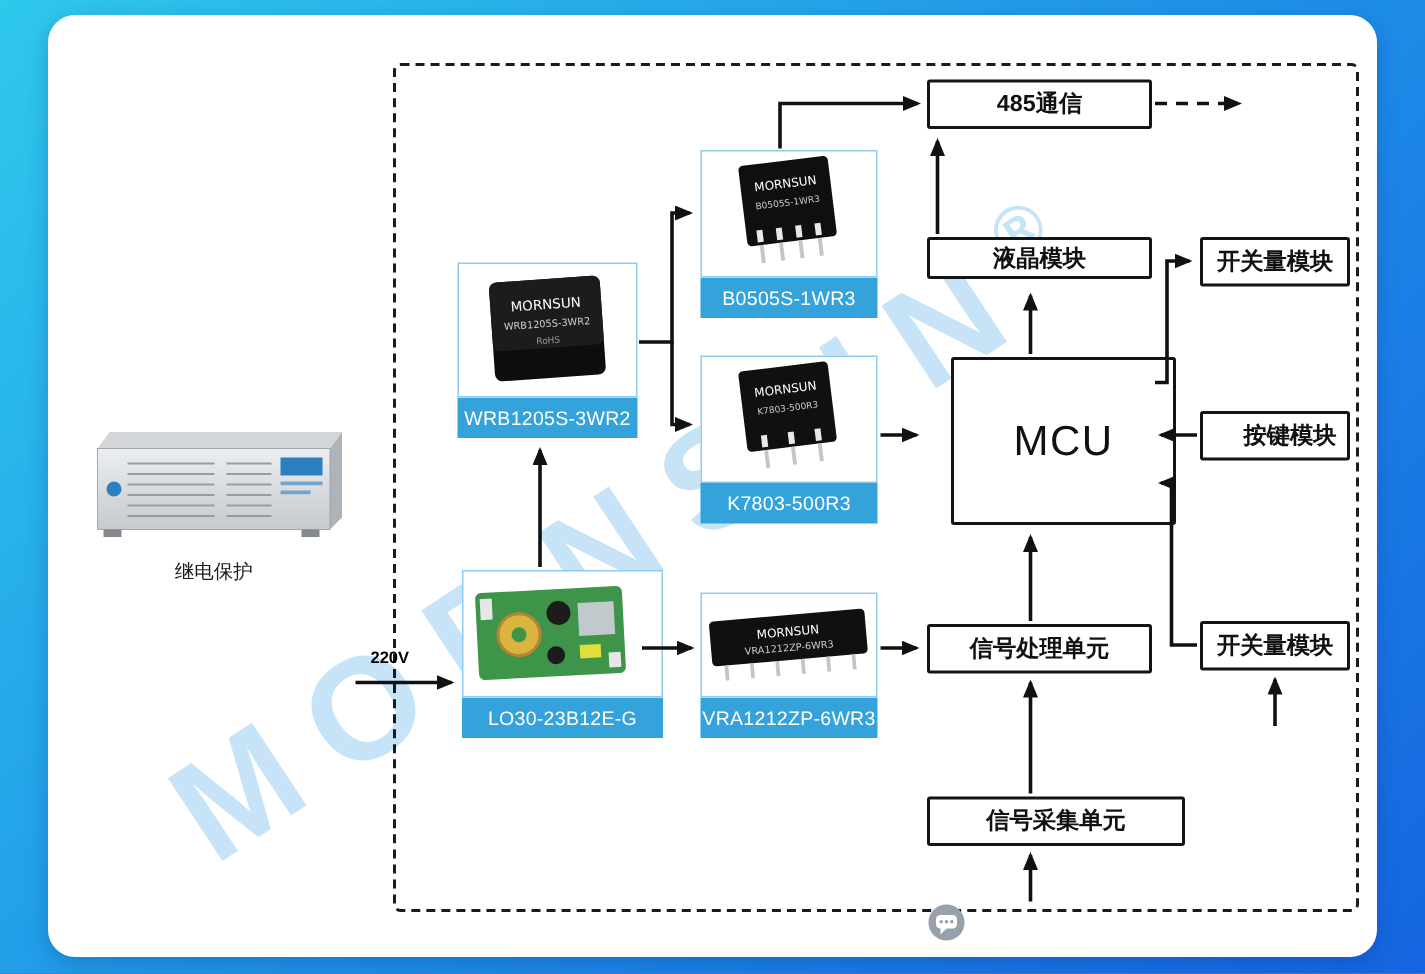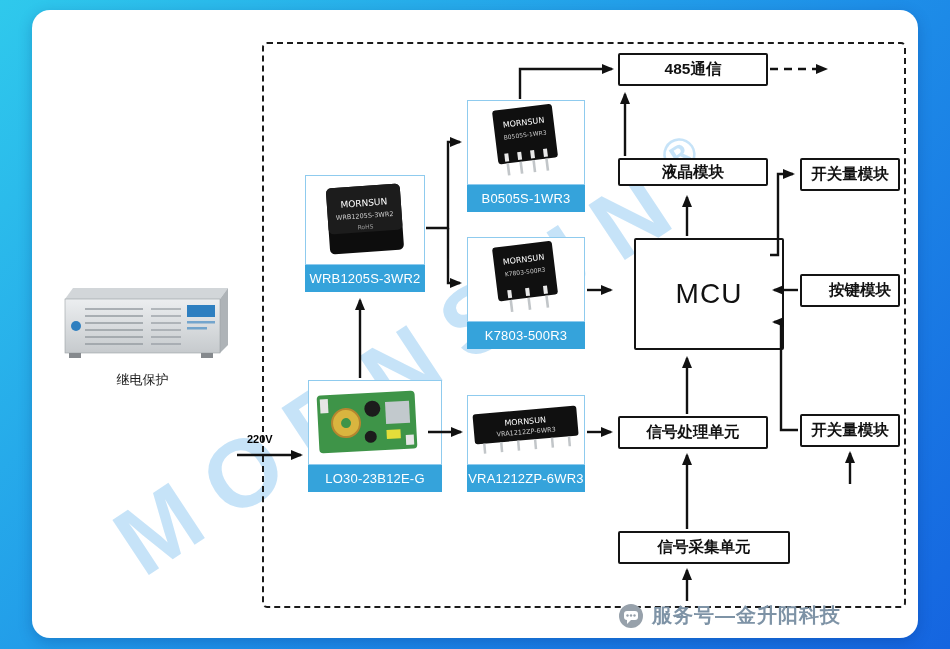--- a/index.html
+++ b/index.html
@@ -228,16 +228,15 @@
 
   <div class="footer">
     <svg width="26" height="26" viewBox="0 0 26 26">
       <circle cx="13" cy="13" r="12" fill="#97a1ab"></circle>
       <rect x="6" y="8" width="14" height="9" rx="3" fill="#ffffff"></rect>
       <polygon points="9,16 9,21 14,16" fill="#ffffff"></polygon>
       <circle cx="9.5" cy="12.5" r="1.2" fill="#97a1ab"></circle>
       <circle cx="13" cy="12.5" r="1.2" fill="#97a1ab"></circle>
       <circle cx="16.5" cy="12.5" r="1.2" fill="#97a1ab"></circle>
     </svg>
-    <div class="footer-text">服务号—金升阳科技</div>
   </div>
 
 </div>
 
 </body></html>

